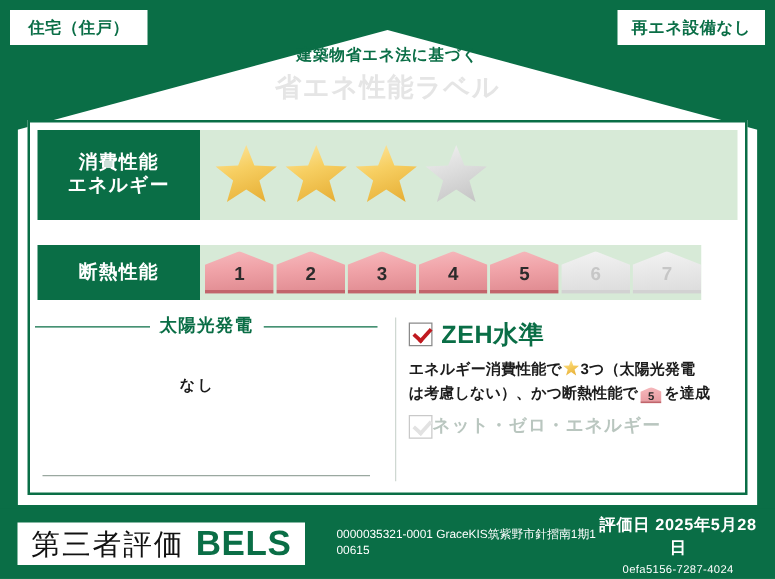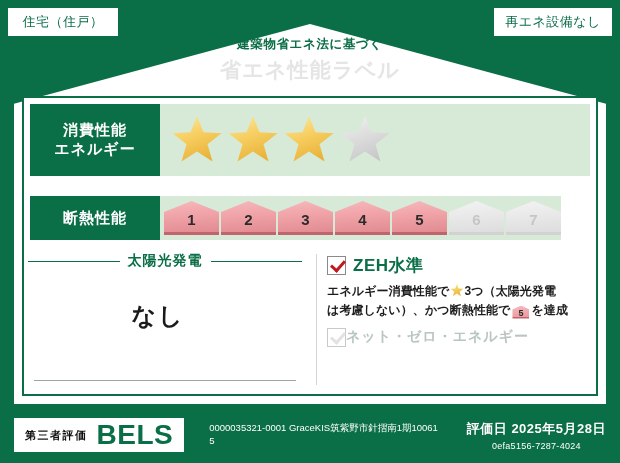--- a/index.html
+++ b/index.html
@@ -14,21 +14,21 @@
     width:620px;height:463px;
     background:#0a6e46;
     box-sizing:border-box;
   }
 
   
   .corner-tag{
     position:absolute;
     background:#ffffff;
     color:#0a6e46;
-    font-weight:normal;
+    font-weight:bold;
     font-size:13px;
     letter-spacing:.5px;
     display:flex;align-items:center;justify-content:center;
     white-space:nowrap;
     z-index:6;
   }
   .tag-left{left:8px;top:8px;width:110px;height:28px;}
   .tag-right{right:8px;top:8px;width:118px;height:28px;}
 
   
@@ -121,21 +121,21 @@
     display:flex;align-items:center;gap:8px;
     margin:2px 14px 0 4px;
   }
   .cost-head .ln{flex:1;height:1px;background:#0a6e46;}
   .cost-head .txt{
     font-size:14px;font-weight:bold;color:#0a6e46;letter-spacing:1px;
     white-space:nowrap;
   }
   .cost-value{
     margin-top:30px;text-align:center;
-    font-size:24px;font-weight:bold;color:#1a1a1a;letter-spacing:2px;
+    font-size:12px;font-weight:bold;color:#1a1a1a;letter-spacing:2px;
     padding-right:24px;
   }
   .cost-rule{
     position:absolute;left:10px;bottom:14px;width:262px;height:1px;background:#9aa8a0;
   }
 
   
   .zeh-title{display:flex;align-items:center;gap:7px;}
   .chk{
     width:19px;height:19px;flex:0 0 19px;
@@ -146,21 +146,21 @@
     content:"";position:absolute;left:3px;top:3px;
     width:11px;height:6px;border-left:3px solid #c0191f;border-bottom:3px solid #c0191f;
     transform:rotate(-48deg);
   }
   .chk.off{border-color:#c9c9c9;}
   .chk.off::after{
     content:"";position:absolute;left:3px;top:3px;
     width:11px;height:6px;border-left:3px solid #e2e2e2;border-bottom:3px solid #e2e2e2;
     transform:rotate(-48deg);
   }
-  .zeh-label{font-size:17px;font-weight:bold;color:#0a6e46;letter-spacing:.5px;}
+  .zeh-label{font-size:20px;font-weight:bold;color:#0a6e46;letter-spacing:.5px;}
   .zeh-desc{
     margin-top:5px;font-size:12px;line-height:1.55;color:#1c1c1c;
     font-weight:bold;letter-spacing:.1px;max-width:268px;
   }
   .mini-star{
     display:inline-block;width:13px;height:13px;vertical-align:-2px;margin:0 1px;
     background:linear-gradient(160deg,#fde9a8 0%,#f7cf62 40%,#e3a82c 100%);
     clip-path:polygon(50% 0%,63% 34%,99% 36%,71% 59%,81% 95%,50% 74%,19% 95%,29% 59%,1% 36%,37% 34%);
   }
   .mini-grade{
@@ -177,21 +177,21 @@
   
   .footer{
     position:absolute;left:0;bottom:0;width:620px;height:56px;
     background:#0a6e46;z-index:7;display:flex;align-items:center;
   }
   .bels-badge{
     margin-left:14px;background:#fff;height:34px;
     display:flex;align-items:center;gap:9px;padding:0 11px;
     flex:0 0 auto;
   }
-  .bels-jp{font-size:11px;font-weight:bold;color:#111;letter-spacing:1.5px;}
+  .bels-jp{font-size:23px;font-weight:normal;color:#111;letter-spacing:1.5px;}
   .bels-en{font-size:28px;font-weight:bold;color:#0a6e46;letter-spacing:.5px;}
   .bels-id{
     margin-left:25px;color:#fff;font-size:9.5px;line-height:1.35;
     width:230px;word-break:break-all;
   }
   .footer-right{
     margin-left:auto;margin-right:14px;text-align:center;color:#fff;
   }
   .eval-date{font-size:13px;font-weight:bold;letter-spacing:.5px;}
   .eval-code{font-size:9px;margin-top:3px;letter-spacing:.3px;}

